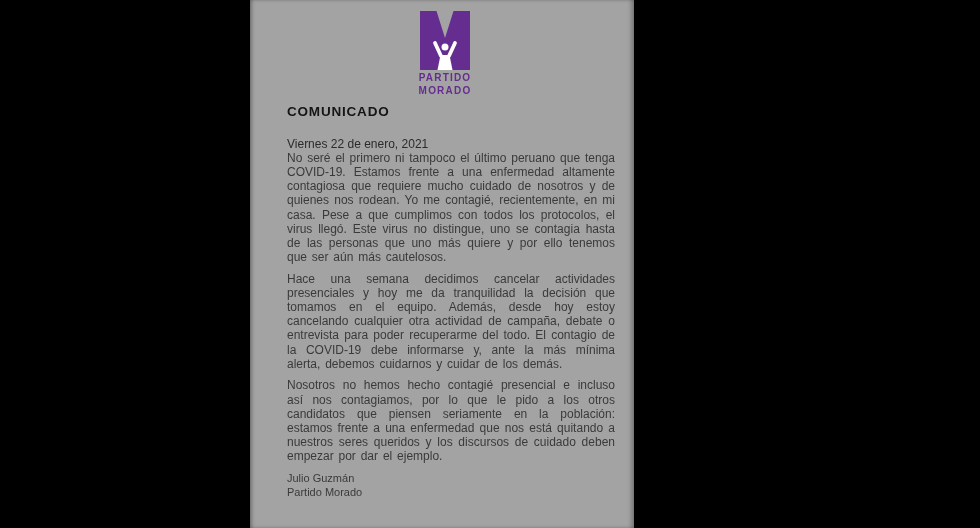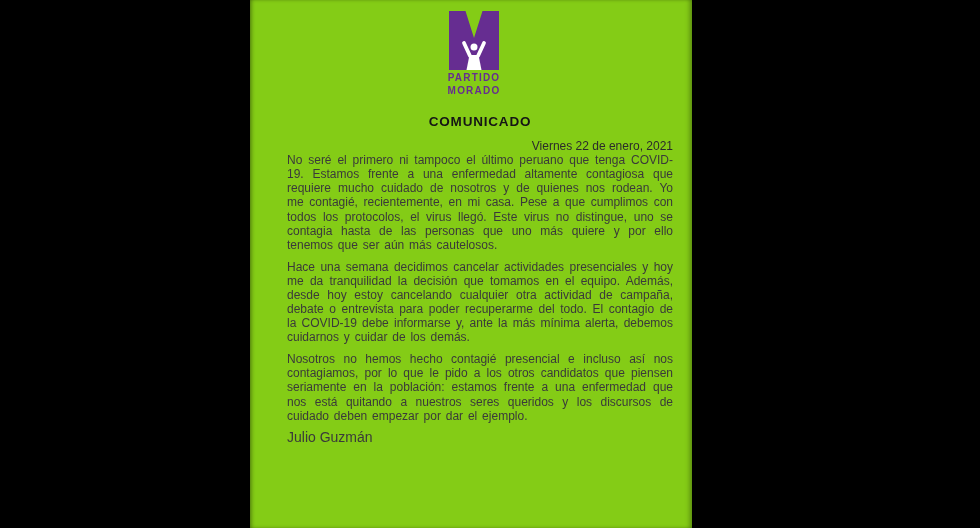--- a/index.html
+++ b/index.html
@@ -3,42 +3,42 @@
 <meta charset="utf-8">
 <style>
   html,body{margin:0;padding:0}
   body{
     width:980px;height:528px;overflow:hidden;
     background:#000;
     font-family:"Liberation Sans", sans-serif;
   }
   .stage{position:relative;width:980px;height:528px;background:#000}
   .paper{
-    position:absolute;left:250px;top:0;width:442px;height:528px;
-    background:#84cc16;box-sizing:border-box;
+    position:absolute;left:250px;top:0;width:384px;height:528px;
+    background:#a3a3a3;box-sizing:border-box;
     padding:11px 19px 15px 37px;
     box-shadow:inset 3px 0 4px -2px rgba(0,0,0,.45), inset -4px 0 5px -2px rgba(0,0,0,.35);
   }
   .logo{display:flex;flex-direction:column;align-items:center;transform:translateX(-6px)}
   .m-svg{width:50px;height:59px;display:block}
   .brand-name{
     margin-top:2px;color:#662d91;font-weight:800;
     font-size:10px;line-height:12.5px;letter-spacing:1.2px;text-align:center;
   }
   .title{
-    margin-top:17px;text-align:center;
+    margin-top:7px;text-align:left;
     font-size:13.5px;font-weight:bold;letter-spacing:.8px;color:#151515;
   }
-  .date{margin-top:10px;text-align:right;font-size:12px;color:#2b2b2b}
+  .date{margin-top:18px;text-align:left;font-size:12px;color:#2b2b2b}
   .bodytext{
     margin-top:0;font-size:12px;line-height:14.15px;color:#3a3a3a;
     text-align:justify;word-spacing:1.5px;
   }
   .bodytext p{margin:0 0 7.5px 0}
-  .signature{font-size:14px;line-height:14.1px;color:#3a3a3a}
+  .signature{font-size:11px;line-height:14.1px;color:#3a3a3a}
 </style>
 </head>
 <body>
 
 <div class="stage">
   <div class="paper">
 
     <div class="logo">
       <svg class="m-svg" viewBox="0 0 100 118" xmlns="http://www.w3.org/2000/svg">
         <path d="M0 0 H33 L50 54 L67 0 H100 V118 H0 Z" fill="#662d91"></path>
@@ -58,16 +58,17 @@
     <div class="date">Viernes 22 de enero, 2021</div>
 
     <div class="bodytext">
       <p>No seré el primero ni tampoco el último peruano que tenga COVID-19. Estamos frente a una enfermedad altamente contagiosa que requiere mucho cuidado de nosotros y de quienes nos rodean. Yo me contagié, recientemente, en mi casa. Pese a que cumplimos con todos los protocolos, el virus llegó. Este virus no distingue, uno se contagia hasta de las personas que uno más quiere y por ello tenemos que ser aún más cautelosos.</p>
       <p>Hace una semana decidimos cancelar actividades presenciales y hoy me da tranquilidad la decisión que tomamos en el equipo. Además, desde hoy estoy cancelando cualquier otra actividad de campaña, debate o entrevista para poder recuperarme del todo. El contagio de la COVID-19 debe informarse y, ante la más mínima alerta, debemos cuidarnos y cuidar de los demás.</p>
       <p>Nosotros no hemos hecho contagié presencial e incluso así nos contagiamos, por lo que le pido a los otros candidatos que piensen seriamente en la población: estamos frente a una enfermedad que nos está quitando a nuestros seres queridos y los discursos de cuidado deben empezar por dar el ejemplo.</p>
     </div>
 
     <div class="signature">
       <div>Julio Guzmán</div>
+      <div>Partido Morado</div>
     </div>
 
   </div>
 </div>
 
 </body></html>

